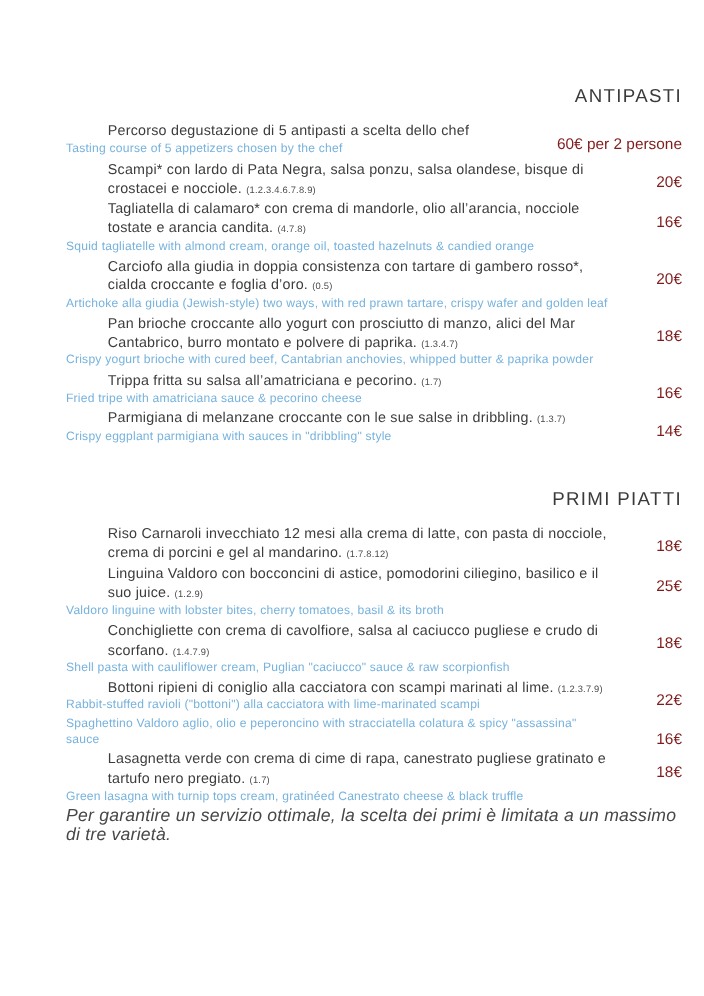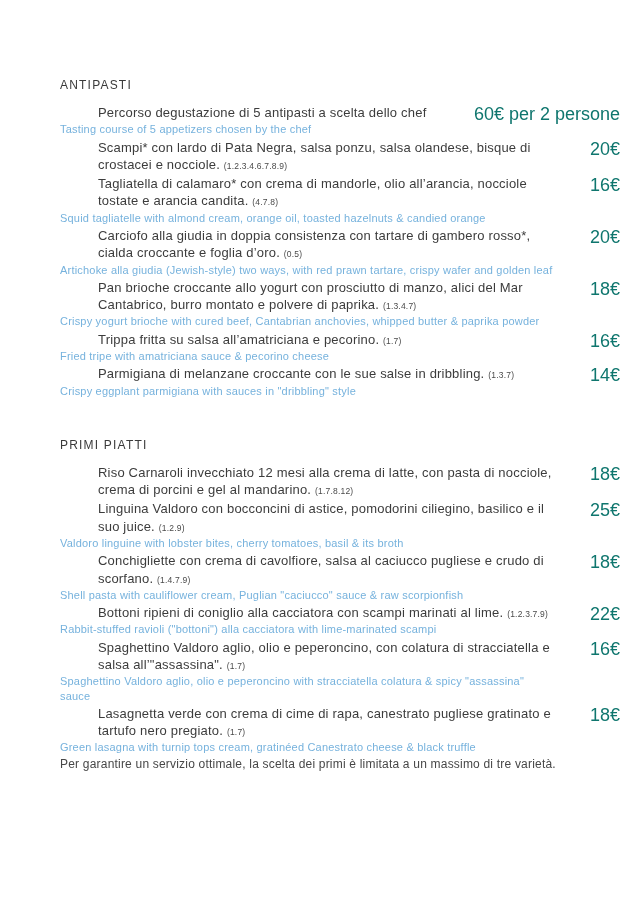--- a/index.html
+++ b/index.html
@@ -20,25 +20,26 @@
     height: 905px;
     box-sizing: border-box;
     padding: 78px 20px 0 60px;
   }
   .content {
     width: 560px;
   }
   .section { margin: 0 0 0 0; }
   .section + .section { margin-top: 40px; }
   .section-title {
-    font-size: 12px;
+    font-size: 17px;
     letter-spacing: 1.2px;
     color: #3a3a3a;
     margin: 0 0 12px 0;
     font-weight: 400;
+    text-align: right;
   }
   .item {
     position: relative;
     margin: 0 0 2px 0;
   }
   .item-name {
     font-size: 13px;
     line-height: 1.33;
     color: #3c3c3c;
     max-width: 462px;
@@ -55,31 +56,32 @@
     font-size: 11px;
     line-height: 1.3;
     color: #76b2dd;
     max-width: 497px;
     letter-spacing: 0.2px;
     margin-top: 1px;
     margin-bottom: 2px;
   }
   .item-price {
     position: absolute;
-    top: 0;
+    top: 12px;
     right: 0;
-    font-size: 18px;
-    color: #0f766e;
+    font-size: 14px;
+    color: #7f1d1d;
     white-space: nowrap;
     text-align: right;
   }
   .footer-note {
-    font-size: 12px;
+    font-size: 16px;
     color: #474747;
     letter-spacing: 0.2px;
+    font-style: italic;
   }
 </style>
 </head>
 <body>
 
 <div class="page">
   <div class="content">
     <div id="sections-root">
   <div class="section">
     <div class="section-title">ANTIPASTI</div>
@@ -147,21 +149,20 @@
     <div class="item-price">18€</div>
   </div>
 
   <div class="item">
     <div class="item-name"><span class="name-text">Bottoni ripieni di coniglio alla cacciatora con scampi marinati al lime.</span> <span class="item-allergens">(1.2.3.7.9)</span></div>
     <div class="item-translation">Rabbit-stuffed ravioli ("bottoni") alla cacciatora with lime-marinated scampi</div>
     <div class="item-price">22€</div>
   </div>
 
   <div class="item">
-    <div class="item-name"><span class="name-text">Spaghettino Valdoro aglio, olio e peperoncino, con colatura di stracciatella e salsa all’"assassina".</span> <span class="item-allergens">(1.7)</span></div>
     <div class="item-translation">Spaghettino Valdoro aglio, olio e peperoncino with stracciatella colatura &amp; spicy "assassina" sauce</div>
     <div class="item-price">16€</div>
   </div>
 
   <div class="item">
     <div class="item-name"><span class="name-text">Lasagnetta verde con crema di cime di rapa, canestrato pugliese gratinato e tartufo nero pregiato.</span> <span class="item-allergens">(1.7)</span></div>
     <div class="item-translation">Green lasagna with turnip tops cream, gratinéed Canestrato cheese &amp; black truffle</div>
     <div class="item-price">18€</div>
   </div>
 </div>

